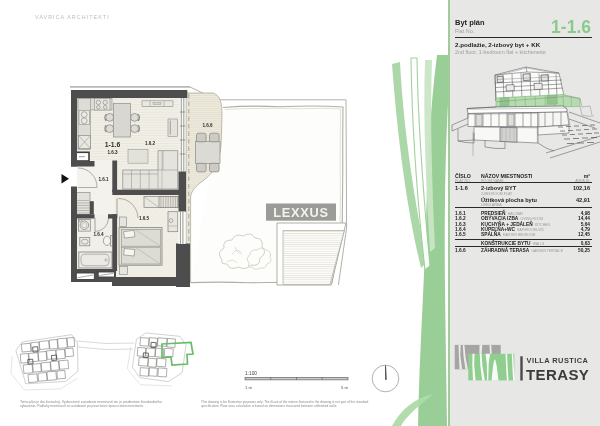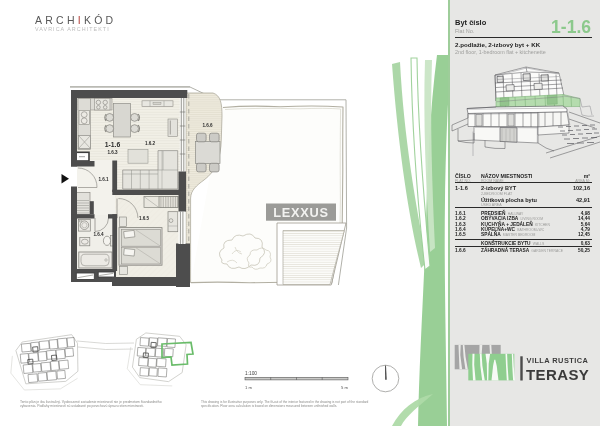--- a/index.html
+++ b/index.html
@@ -4,21 +4,20 @@
 <style>
   html,body{margin:0;padding:0;}
   body{width:600px;height:426px;position:relative;overflow:hidden;background:#ffffff;
        font-family:"Liberation Sans", sans-serif;}
   .abs{position:absolute;}
 </style>
 </head>
 <body>
 
 <div class="abs" style="left:35px;top:14px;width:200px;">
-  <div style="font-size:10.5px;font-weight:normal;color:#575757;letter-spacing:3.25px;">ARCH<span style="color:#b5423c;">I</span>KÓD</div>
   <div style="font-size:5.4px;color:#bcbcbc;letter-spacing:1.05px;margin-top:0px;">VAVRICA ARCHITEKTI</div>
 </div>
 
 <svg class="abs" style="left:0;top:0;" width="600" height="426" viewBox="0 0 600 426">
 <defs>
   <pattern id="planks" width="4" height="1.9" patternUnits="userSpaceOnUse">
     <rect width="4" height="1.9" fill="#eeeadd"></rect>
     <line x1="0" y1="0.4" x2="4" y2="0.4" stroke="#d8d4c3" stroke-width="0.5"></line>
   </pattern>
   <pattern id="floorh" width="5" height="2.6" patternUnits="userSpaceOnUse">
@@ -378,21 +377,21 @@
 <text x="20" y="402.5" font-size="3.4" fill="#8a8a88">Tento plán je iba ilustračný. Vyobrazené zariadenie miestností nie je predmetom štandardného</text>
 <text x="20" y="406.7" font-size="3.4" fill="#8a8a88">vybavenia. Podlahy miestností sú uvádzané po povrchovú úpravu stien miestnosti.</text>
 
 <text x="201" y="402.5" font-size="3.2" fill="#8a8a88">This drawing is for illustrative purposes only. The fit-out of the interior featured in the drawing is not part of the standard</text>
 <text x="201" y="406.7" font-size="3.2" fill="#8a8a88">specification. Floor area calculation is based on dimensions measured between unfinished walls.</text>
 </svg>
 
 <div class="abs" style="left:448px;top:0;width:152px;height:426px;background:#e7e7e5;border-left:2.5px solid #9ecd9a;box-sizing:border-box;"></div>
 
 <div class="abs" style="left:455px;top:18px;width:138px;">
-  <div style="font-size:7.5px;font-weight:bold;color:#1d1d1d;">Byt číslo</div>
+  <div style="font-size:7.5px;font-weight:bold;color:#1d1d1d;">Byt plán</div>
   <div style="font-size:5.5px;color:#a0a09e;margin-top:1px;">Flat No.</div>
 </div>
 
 <div class="abs" style="left:455px;top:17px;width:136px;text-align:right;font-size:17.5px;font-weight:bold;color:#8cc98c;letter-spacing:0px;">1-1.6</div>
 
 <div class="abs" style="left:455px;top:37px;width:137px;height:1px;background:#2a2a2a;"></div>
 
 <div class="abs" style="left:455px;top:41px;width:140px;">
   <div style="font-size:6.2px;font-weight:bold;color:#1d1d1d;">2.podlažie, 2-izbový byt + KK</div>
   <div style="font-size:5.4px;color:#a0a09e;margin-top:1px;">2nd floor, 1-bedroom flat + kitchenette</div>

